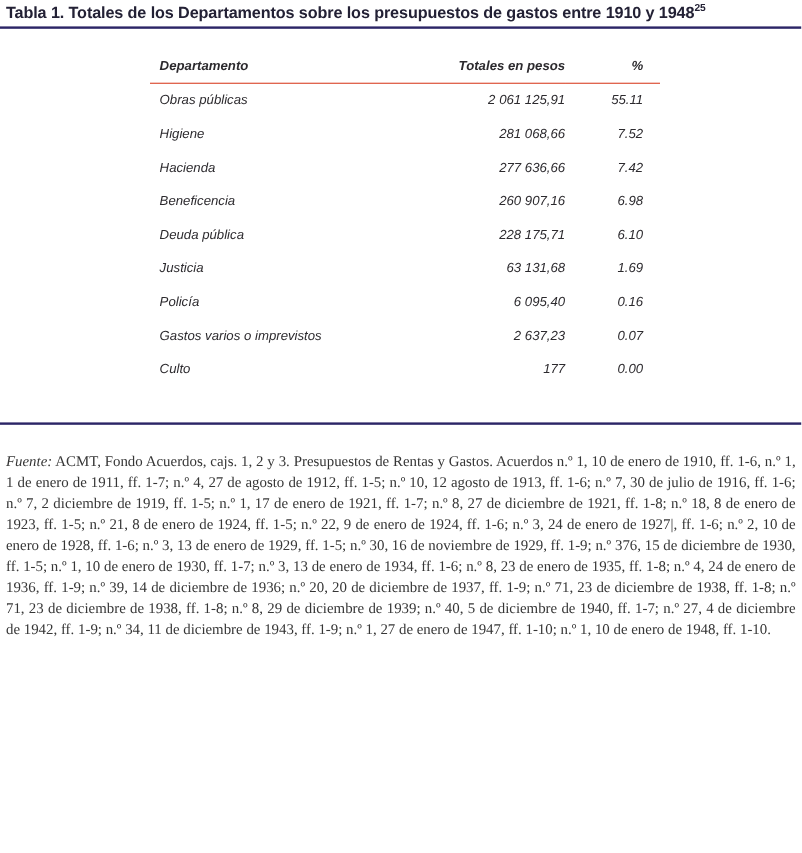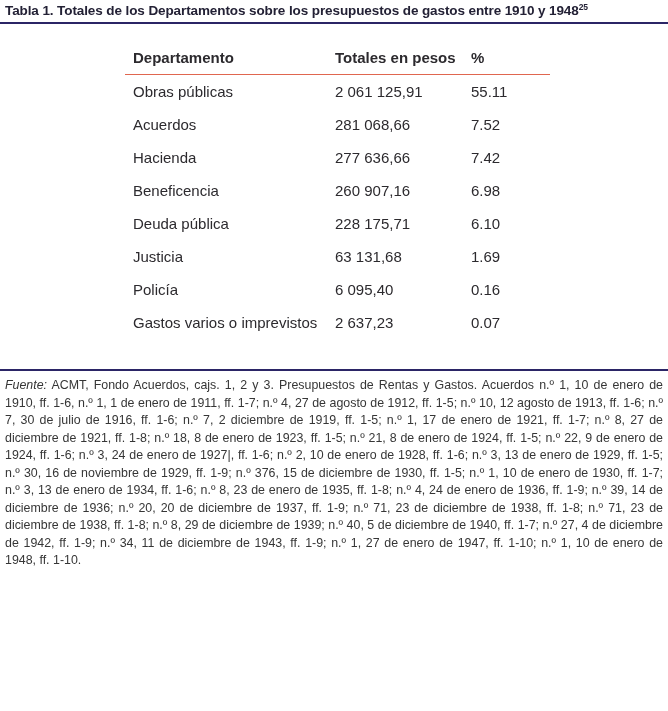--- a/index.html
+++ b/index.html
@@ -35,55 +35,57 @@
     height:0;
     border:none;
     border-top:2px solid var(--navy);
     margin:4px 0 0 0;
   }
   
   table.budget{
     margin:20px 0 0 125px;
     width:425px;
     border-collapse:collapse;
-    font-size:15px;
+    font-size:11px;
     color:var(--body-text);
     table-layout:fixed;
+    font-style:italic;
   }
   table.budget col.c-dept{ width:210px; }
   table.budget col.c-total{ width:136px; }
   table.budget col.c-pct{ width:79px; }
   thead th{
     font-weight:700;
     padding:5px 0 8px 0;
     border-bottom:1.5px solid var(--coral);
     text-align:left;
   }
-  thead th.num, tbody td.num{ text-align:left; }
+  thead th.num, tbody td.num{ text-align:right; }
   thead th.pct, tbody td.pct{ padding-right:14px; }
   thead th.dept, tbody td.dept{ padding-left:8px; text-align:left; }
   tbody td{
     padding:8px 0;
     white-space:nowrap;
     margin-left:15px;
   }
   
   .rule-bottom{
     height:0;
     border:none;
     border-top:2px solid var(--navy);
     margin:30px 0 0 0;
   }
   
   .source{
-    margin:6px 5px 0 5px;
+    margin:22px 5px 0 5px;
     font-size:12.4px;
     line-height:17.5px;
     text-align:justify;
     color:var(--note-text);
+    font-family:Liberation Serif, serif;
   }
   .source .fuente{ font-style:italic; }
 </style>
 </head>
 <body>
 
 <div class="page">
 
   <div class="title">
     <span class="tbl-label">Tabla 1.</span><span> Totales de los Departamentos sobre los presupuestos de gastos entre 1910 y 1948</span><sup>25</sup>
@@ -106,21 +108,21 @@
     </thead>
     <tbody>
     <tr>
       <td class="dept">Obras públicas</td>
       <td class="num">2 061 125,91</td>
       <td class="num pct">55.11</td>
     </tr>
 
 
     <tr>
-      <td class="dept">Acuerdos</td>
+      <td class="dept">Higiene</td>
       <td class="num">281 068,66</td>
       <td class="num pct">7.52</td>
     </tr>
 
     <tr>
       <td class="dept">Hacienda</td>
       <td class="num">277 636,66</td>
       <td class="num pct">7.42</td>
     </tr>
 
@@ -149,20 +151,25 @@
       <td class="num pct">0.16</td>
     </tr>
 
     <tr>
       <td class="dept">Gastos varios o imprevistos</td>
       <td class="num">2 637,23</td>
       <td class="num pct">0.07</td>
     </tr>
 
 
+    <tr>
+      <td class="dept">Culto</td>
+      <td class="num">177</td>
+      <td class="num pct">0.00</td>
+    </tr>
 
   </tbody>
   </table>
 
   <hr class="rule-bottom">
 
   <p class="source">
     <span class="fuente">Fuente:</span><span> ACMT, Fondo Acuerdos, cajs. 1, 2 y 3. Presupuestos de Rentas y Gastos. Acuerdos n.º 1, 10 de enero de 1910, ff. 1-6, n.º 1, 1 de enero de 1911, ff. 1-7; n.º 4, 27 de agosto de 1912, ff. 1-5; n.º 10, 12 agosto de 1913, ff. 1-6; n.º 7, 30 de julio de 1916, ff. 1-6; n.º 7, 2 diciembre de 1919, ff. 1-5; n.º 1, 17 de enero de 1921, ff. 1-7; n.º 8, 27 de diciembre de 1921, ff. 1-8; n.º 18, 8 de enero de 1923, ff. 1-5; n.º 21, 8 de enero de 1924, ff. 1-5; n.º 22, 9 de enero de 1924, ff. 1-6; n.º 3, 24 de enero de 1927|, ff. 1-6; n.º 2, 10 de enero de 1928, ff. 1-6; n.º 3, 13 de enero de 1929, ff. 1-5; n.º 30, 16 de noviembre de 1929, ff. 1-9; n.º 376, 15 de diciembre de 1930, ff. 1-5; n.º 1, 10 de enero de 1930, ff. 1-7; n.º 3, 13 de enero de 1934, ff. 1-6; n.º 8, 23 de enero de 1935, ff. 1-8; n.º 4, 24 de enero de 1936, ff. 1-9; n.º 39, 14 de diciembre de 1936; n.º 20, 20 de diciembre de 1937, ff. 1-9; n.º 71, 23 de diciembre de 1938, ff. 1-8; n.º 71, 23 de diciembre de 1938, ff. 1-8; n.º 8, 29 de diciembre de 1939; n.º 40, 5 de diciembre de 1940, ff. 1-7; n.º 27, 4 de diciembre de 1942, ff. 1-9; n.º 34, 11 de diciembre de 1943, ff. 1-9; n.º 1, 27 de enero de 1947, ff. 1-10; n.º 1, 10 de enero de 1948, ff. 1-10.</span>
   </p>
 

